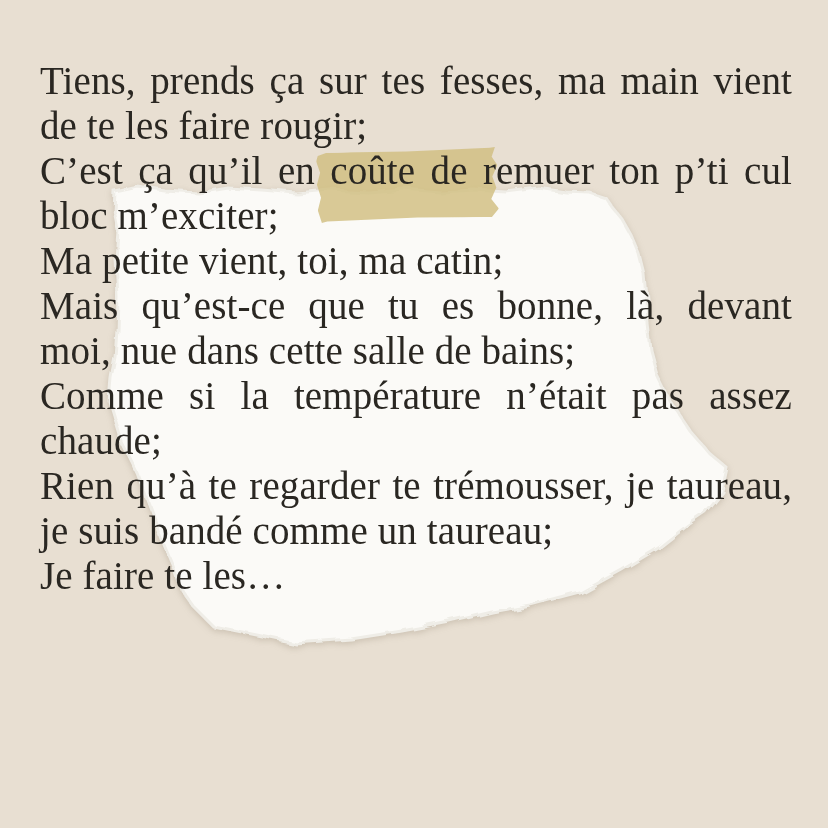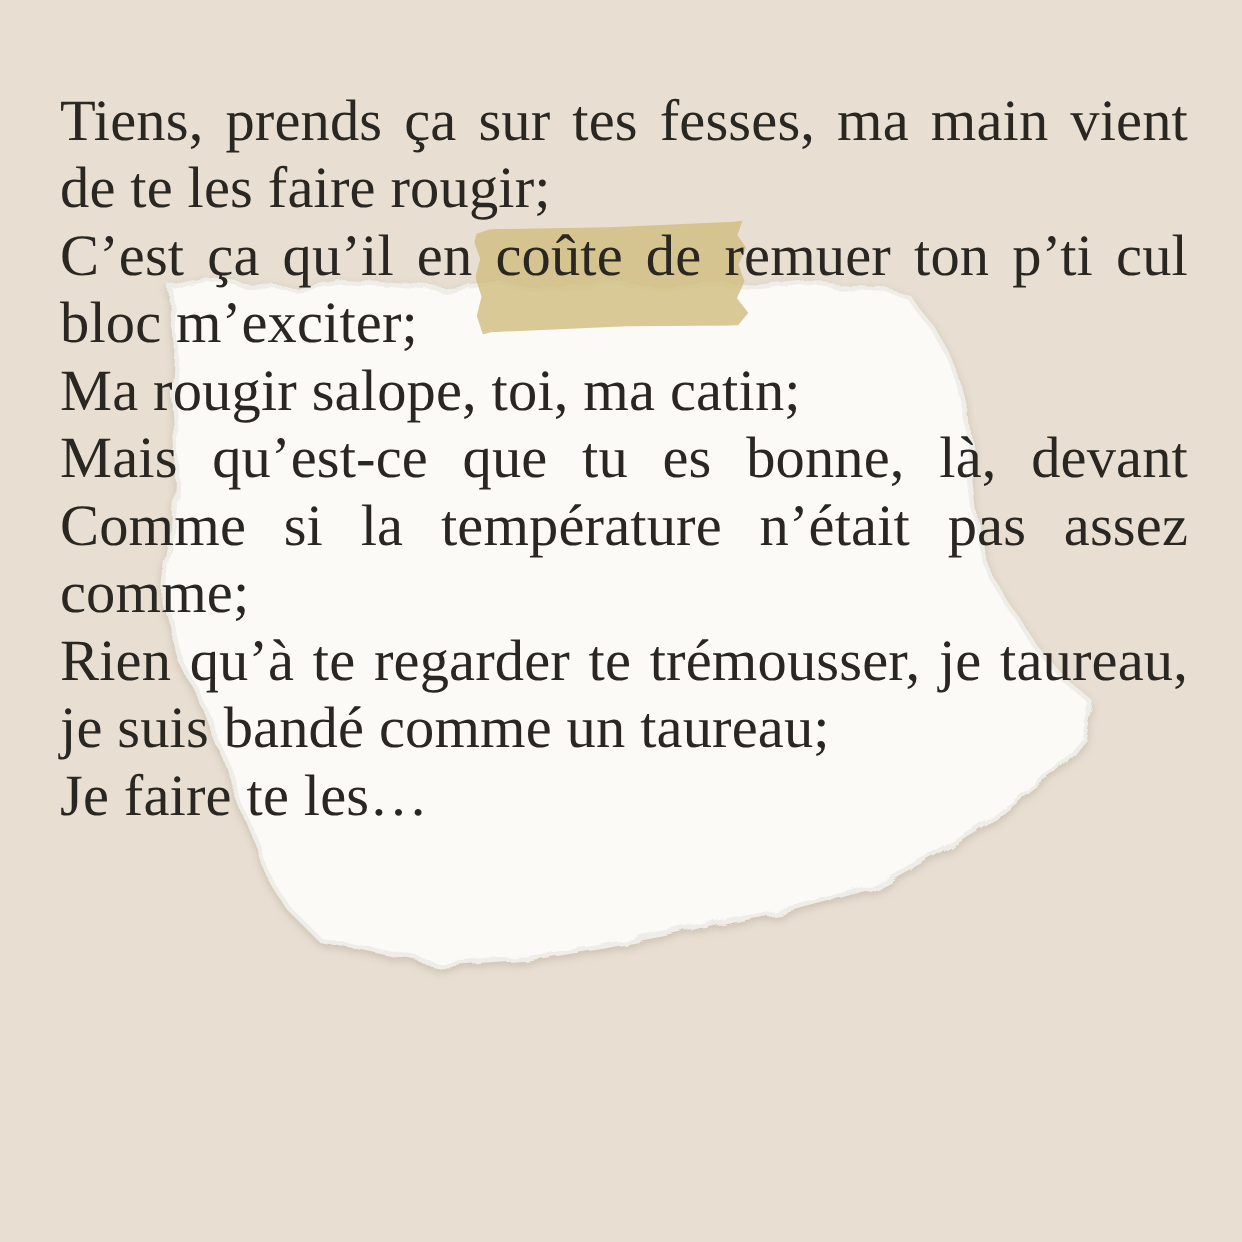--- a/index.html
+++ b/index.html
@@ -78,28 +78,29 @@
   <div class="poem">
       <div class="paragraph">
         <div class="line">Tiens, prends ça sur tes fesses, ma main vient</div>
         <div class="line final">de te les faire rougir;</div>
       </div>
       <div class="paragraph">
         <div class="line">C’est ça qu’il en coûte de remuer ton p’ti cul</div>
         <div class="line final">bloc m’exciter;</div>
       </div>
       <div class="paragraph">
-        <div class="line final">Ma rougir salope, toi, ma catin;</div>
+        <div class="line final">Ma petite vient, toi, ma catin;</div>
       </div>
       <div class="paragraph">
         <div class="line">Mais qu’est-ce que tu es bonne, là, devant</div>
+        <div class="line final">moi, nue dans cette salle de bains;</div>
       </div>
       <div class="paragraph">
         <div class="line">Comme si la température n’était pas assez</div>
-        <div class="line final">comme;</div>
+        <div class="line final">chaude;</div>
       </div>
       <div class="paragraph">
         <div class="line">Rien qu’à te regarder te trémousser, je taureau,</div>
         <div class="line final">je suis bandé comme un taureau;</div>
       </div>
       <div class="paragraph">
         <div class="line final">Je faire te les…</div>
       </div>
     </div>
 

